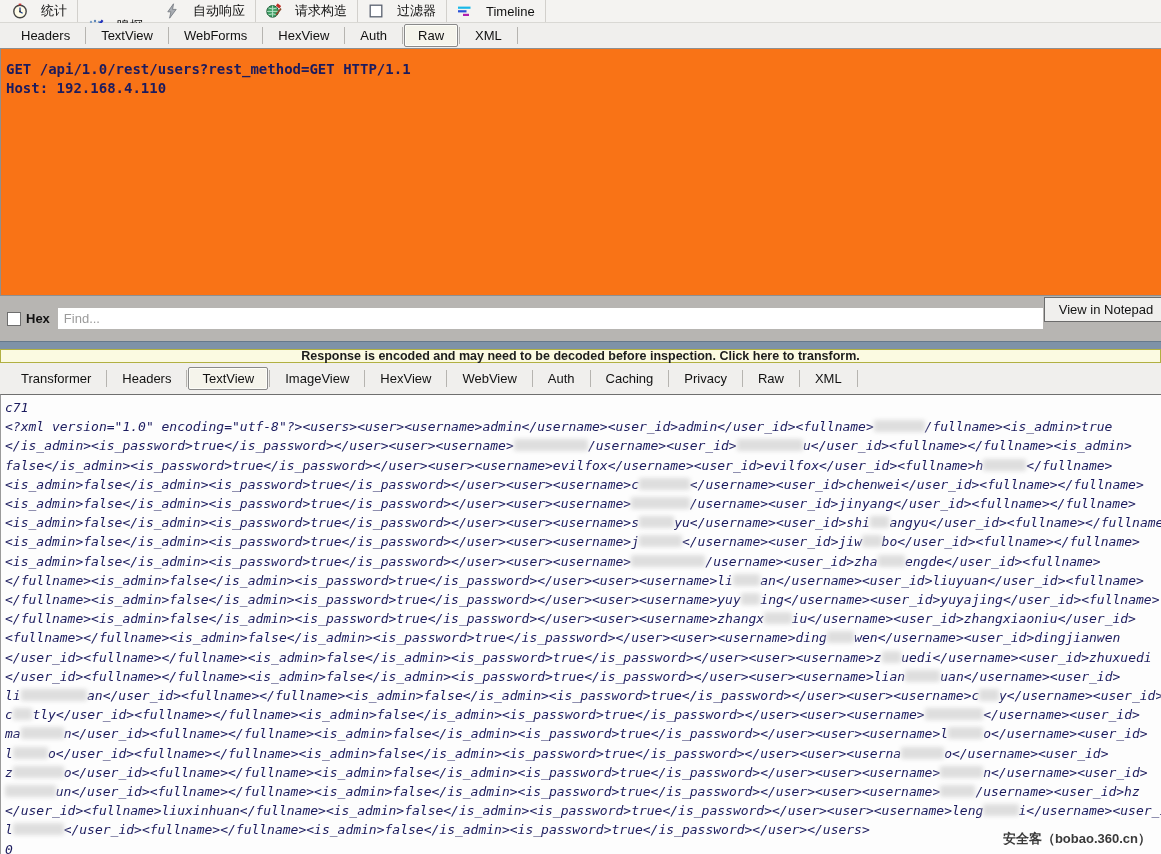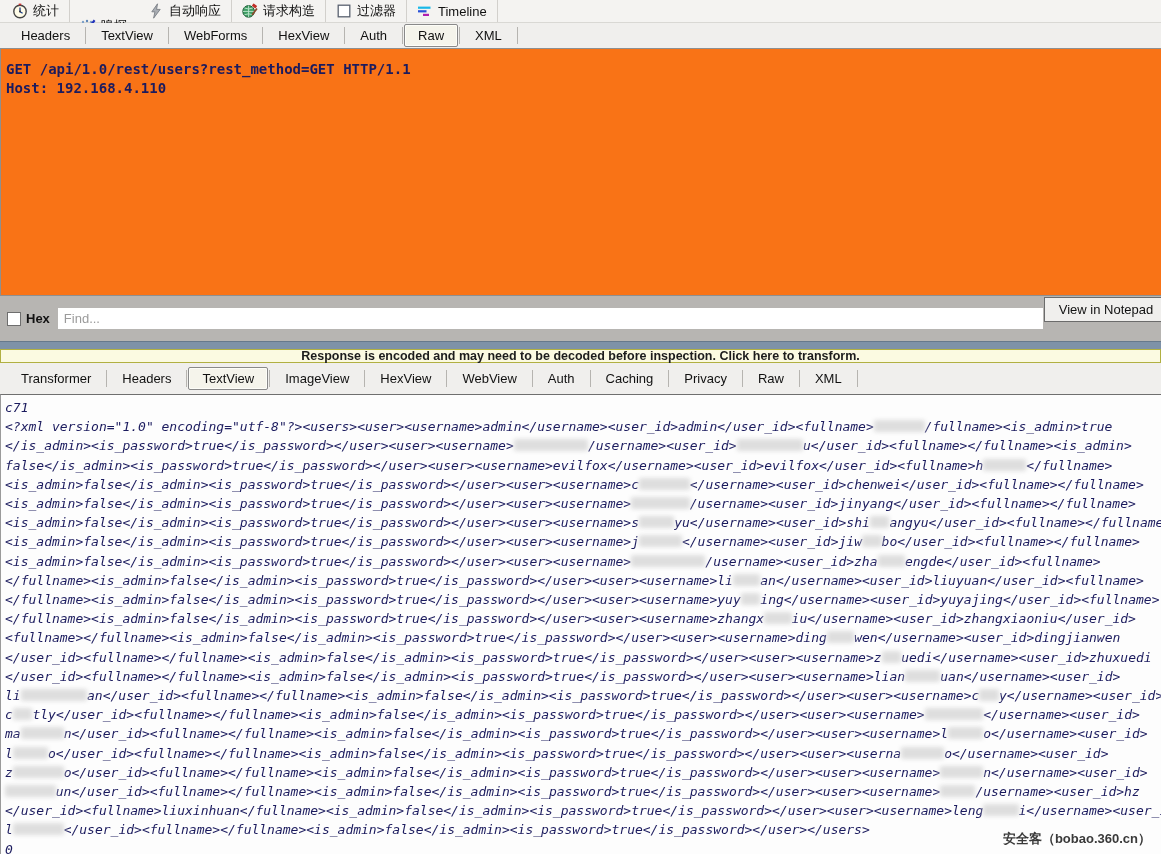--- a/index.html
+++ b/index.html
@@ -6,21 +6,21 @@
     --banner-bg:#fbfae1; --banner-border:#b1b042; --splitter:#7e92a8;
     --text-navy:#1b1b5e; --bar-gray:#b7b5b2; --chrome:#f0efed;
   }
   *{box-sizing:border-box;}
   body{margin:0;background:#555;}
   #app{width:1161px;height:854px;background:#f0efed;font-family:"Liberation Sans",sans-serif;
        display:flex;flex-direction:column;position:relative;overflow:hidden;}
 
   
   .toolbar{height:23px;display:flex;align-items:stretch;background:#f4f3f1;border-bottom:1px solid #d9d8d4;padding-left:2px;}
-  .tbitem{display:flex;align-items:center;gap:5px;padding:0 10px;font-size:13px;color:#111;border-right:1px solid #d2d0cc;cursor:default;}
+  .tbitem{display:flex;align-items:center;gap:13px;padding:0 10px;font-size:13px;color:#111;border-right:1px solid #d2d0cc;cursor:default;}
   .tbitem.active{background:#e9e7e2;margin-top:26px;}
   .tbicon{width:16px;height:16px;display:inline-flex;}
   .tbicon svg{width:16px;height:16px;}
 
   
   .tabstrip{display:flex;align-items:center;background:#f0efed;padding-left:7px;}
   .tabstrip.req{height:25px;}
   .tabstrip.resp{height:31px;}
   .tab{font-size:13px;color:#111;padding:3px 14px;white-space:nowrap;cursor:default;}
   .tab.active{background:#f5f4eb;border:1px solid #898989;border-radius:2px;box-shadow:inset 0 0 0 1px #fdfdf8;padding:3px 13px;}

